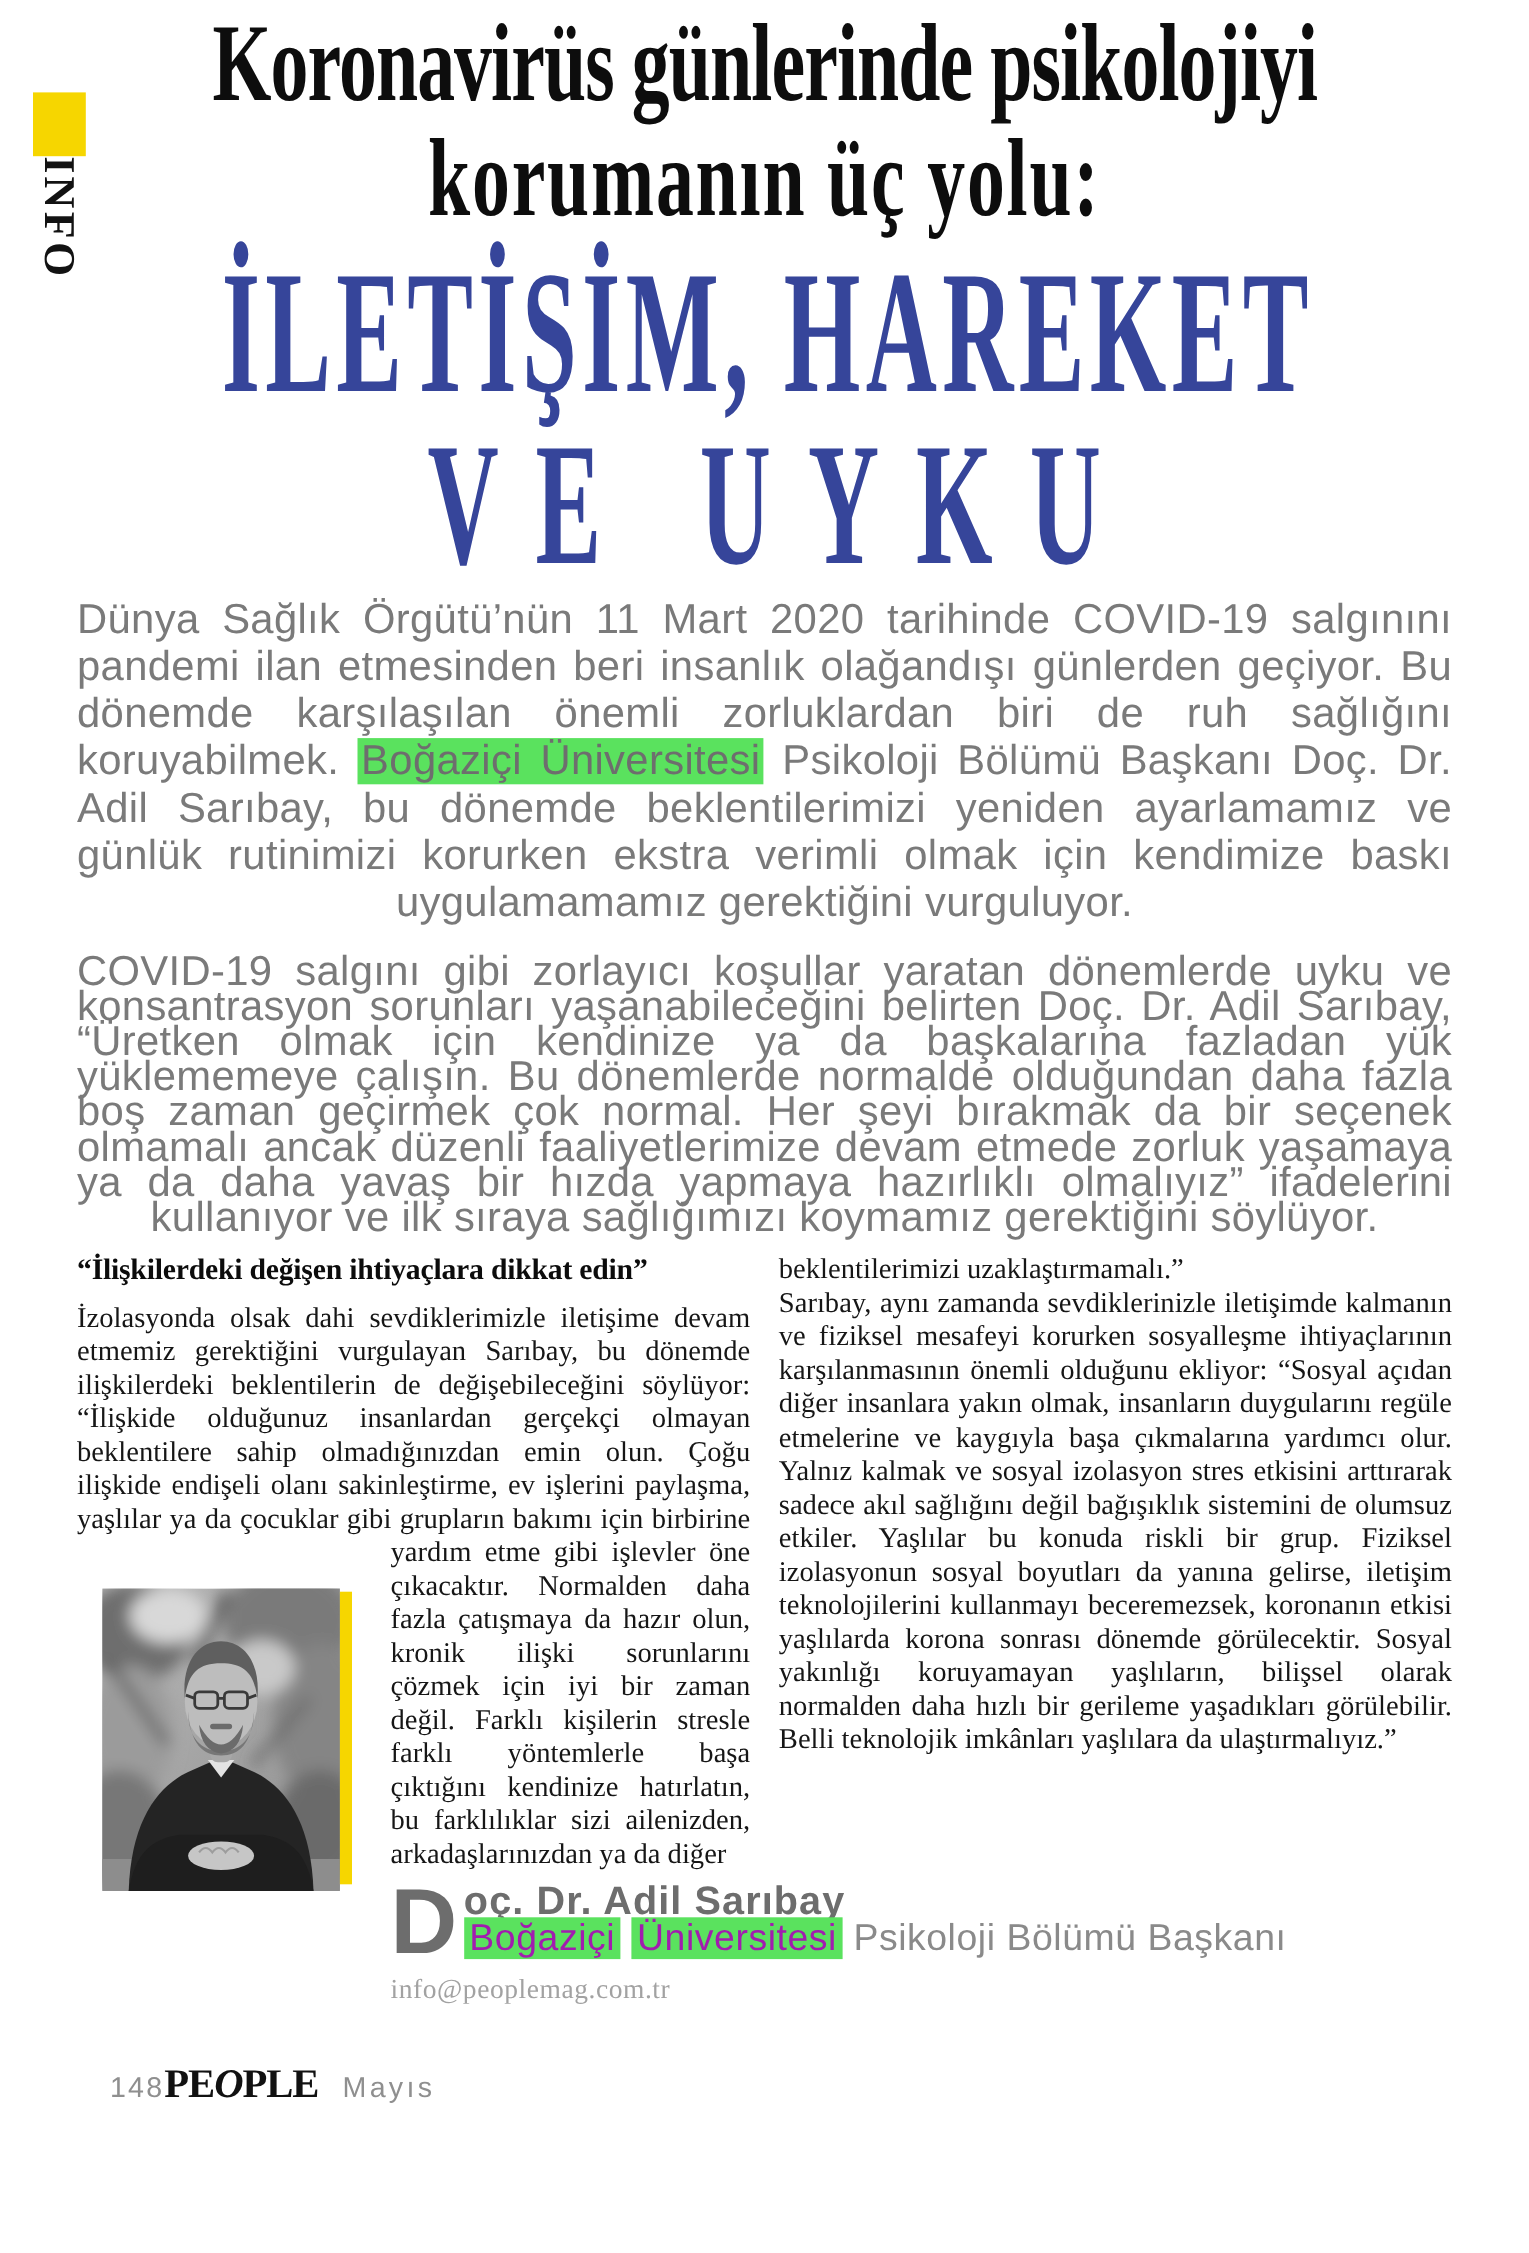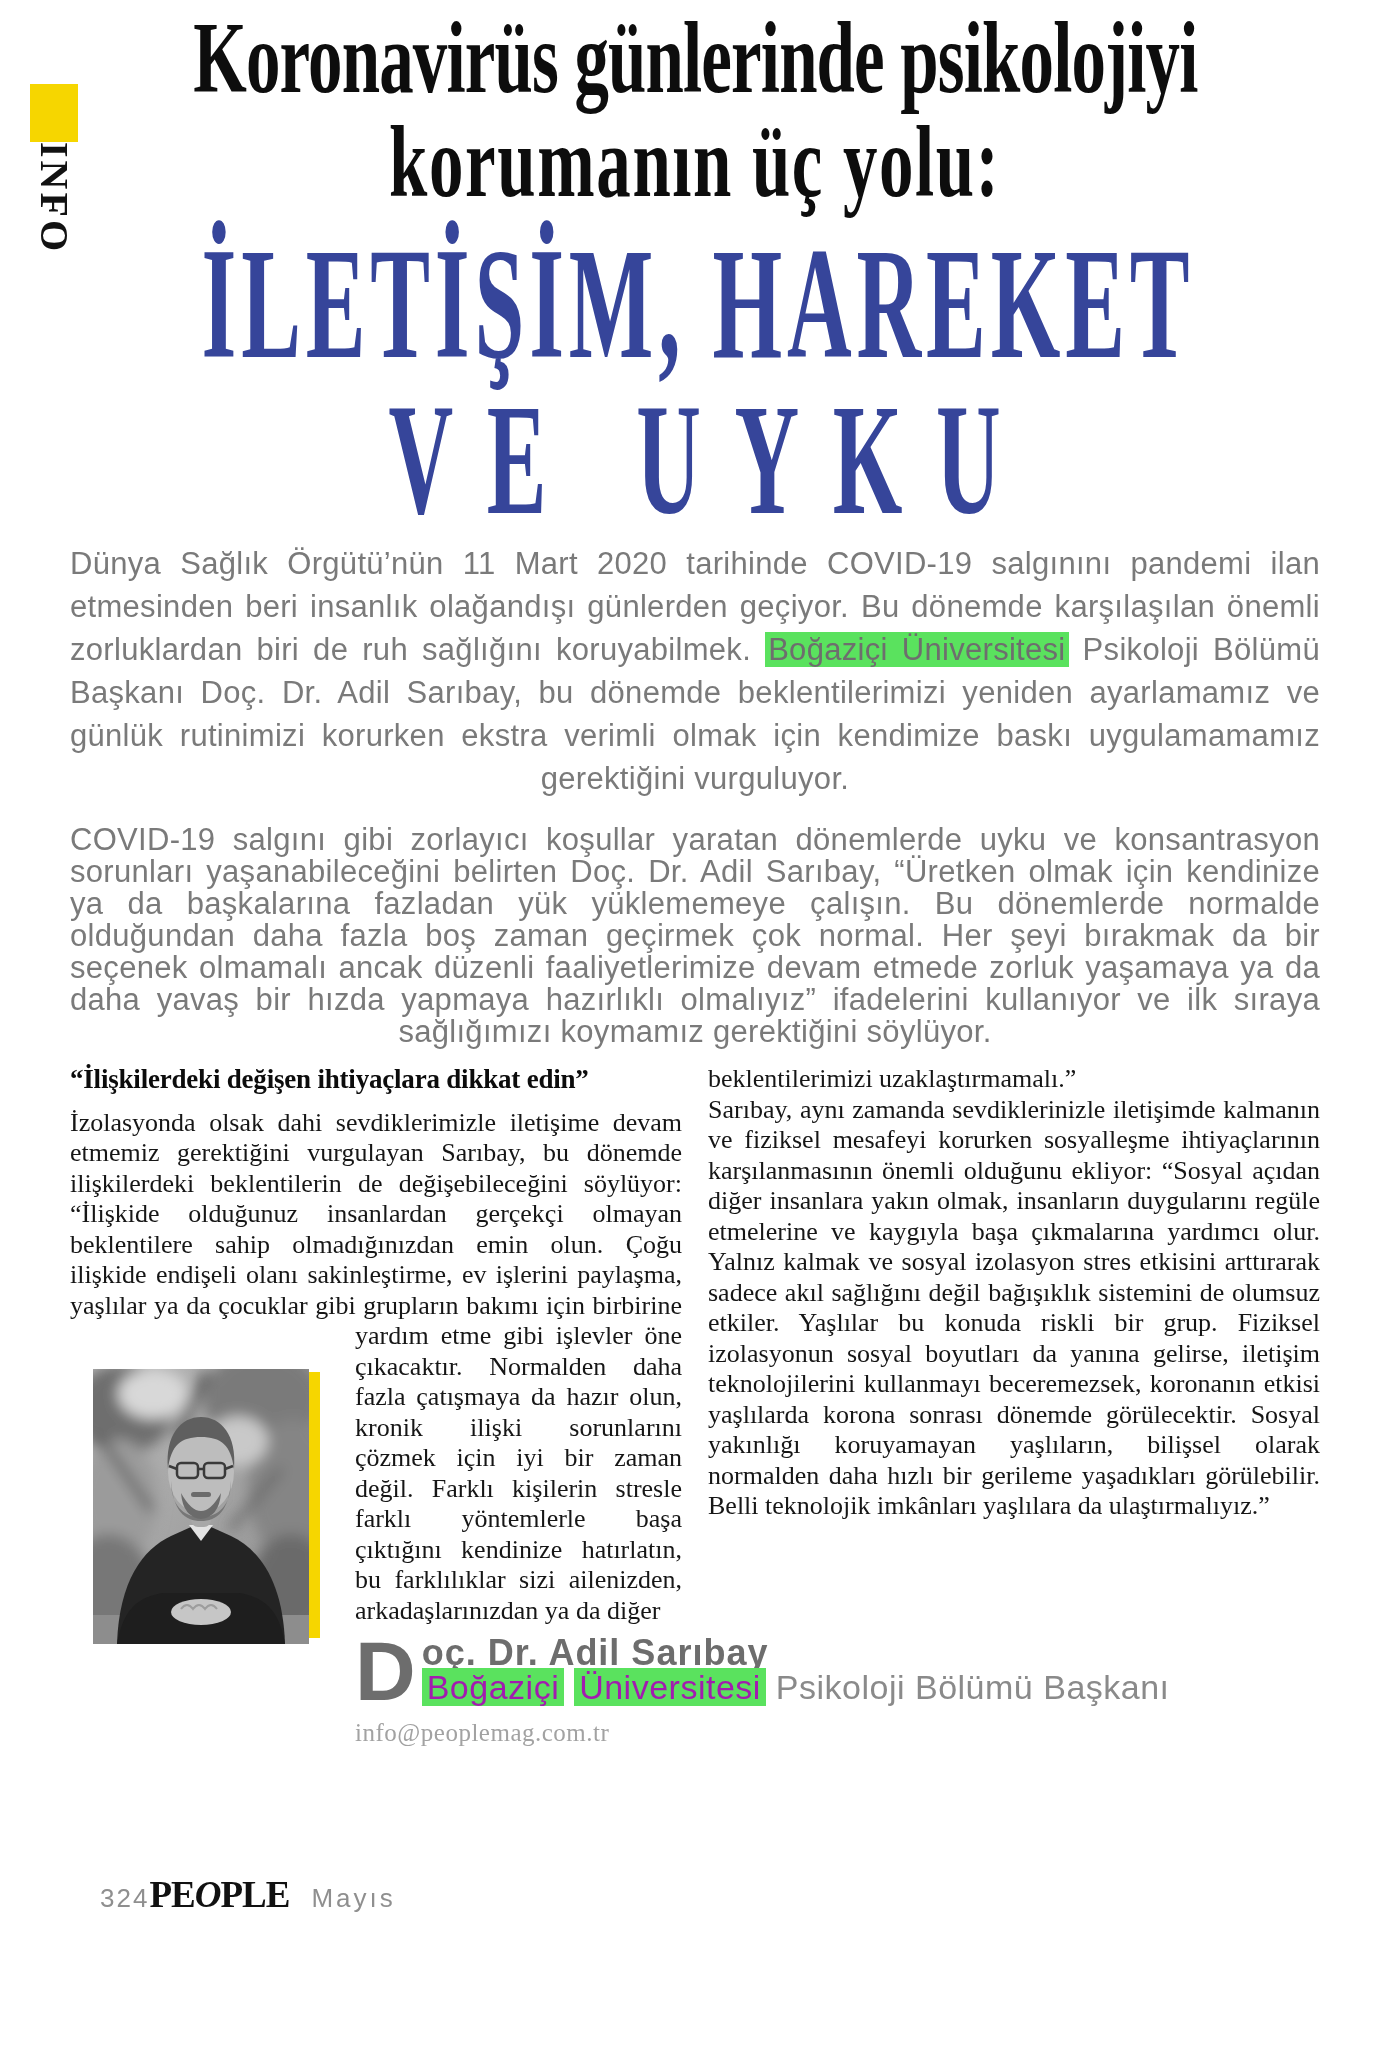--- a/index.html
+++ b/index.html
@@ -23,21 +23,21 @@
   .t2 span{font-size:84px;transform:scale(0.82,1.2);letter-spacing:2px;}
   .s1{height:156px;}
   .s1 span{font-size:112px;color:var(--accent-blue,#36459a);transform:scale(0.8,1.42);
            letter-spacing:6px;padding-left:6px;}
   .s2{height:164px;}
   .s2 span{font-size:112px;color:var(--accent-blue,#36459a);transform:scale(0.8,1.42);
            letter-spacing:42px;padding-left:42px;}
 
   
   .intro{width:1250px;margin:10px auto 0;color:var(--intro-gray,#7a7a7a);
-         font-size:31px;line-height:43px;letter-spacing:0.3px;
+         font-size:38px;line-height:43px;letter-spacing:0.3px;
          text-align:justify;text-align-last:center;}
   .intro p{margin:0;}
   .intro p.second{margin-top:24px;line-height:32px;}
   mark.hl{background:var(--highlight-green,#5ae25e);color:#6e6e6e;padding:0 3px;}
 
   
   .columns{width:1250px;margin:16px auto 0;display:flex;gap:26px;
            font-family:"Liberation Serif",serif;font-size:26px;line-height:30.5px;
            color:#161616;text-align:justify;}
   .col{flex:1;min-width:0;}
@@ -173,18 +173,18 @@
     </div>
 
     <div class="col">
       <p>beklentilerimizi uzaklaştırmamalı.”</p>
       <p class="rp2">Sarıbay, aynı zamanda sevdiklerinizle iletişimde kalmanın ve fiziksel mesafeyi korurken sosyalleşme ihtiyaçlarının karşılanmasının önemli olduğunu ekliyor: “Sosyal açıdan diğer insanlara yakın olmak, insanların duygularını regüle etmelerine ve kaygıyla başa çıkmalarına yardımcı olur. Yalnız kalmak ve sosyal izolasyon stres etkisini arttırarak sadece akıl sağlığını değil bağışıklık sistemini de olumsuz etkiler. Yaşlılar bu konuda riskli bir grup. Fiziksel izolasyonun sosyal boyutları da yanına gelirse, iletişim teknolojilerini kullanmayı beceremezsek, koronanın etkisi yaşlılarda korona sonrası dönemde görülecektir. Sosyal yakınlığı koruyamayan yaşlıların, bilişsel olarak normalden daha hızlı bir gerileme yaşadıkları görülebilir. Belli teknolojik imkânları yaşlılara da ulaştırmalıyız.”</p>
     </div>
 
   </div>
 
   <div class="page-footer">
-    <span class="pf-num">324</span>
+    <span class="pf-num">148</span>
     <span class="pf-logo">PE<i>O</i>PLE</span>
     <span class="pf-month">Mayıs</span>
   </div>
 
 </div>
 
 </body></html>

